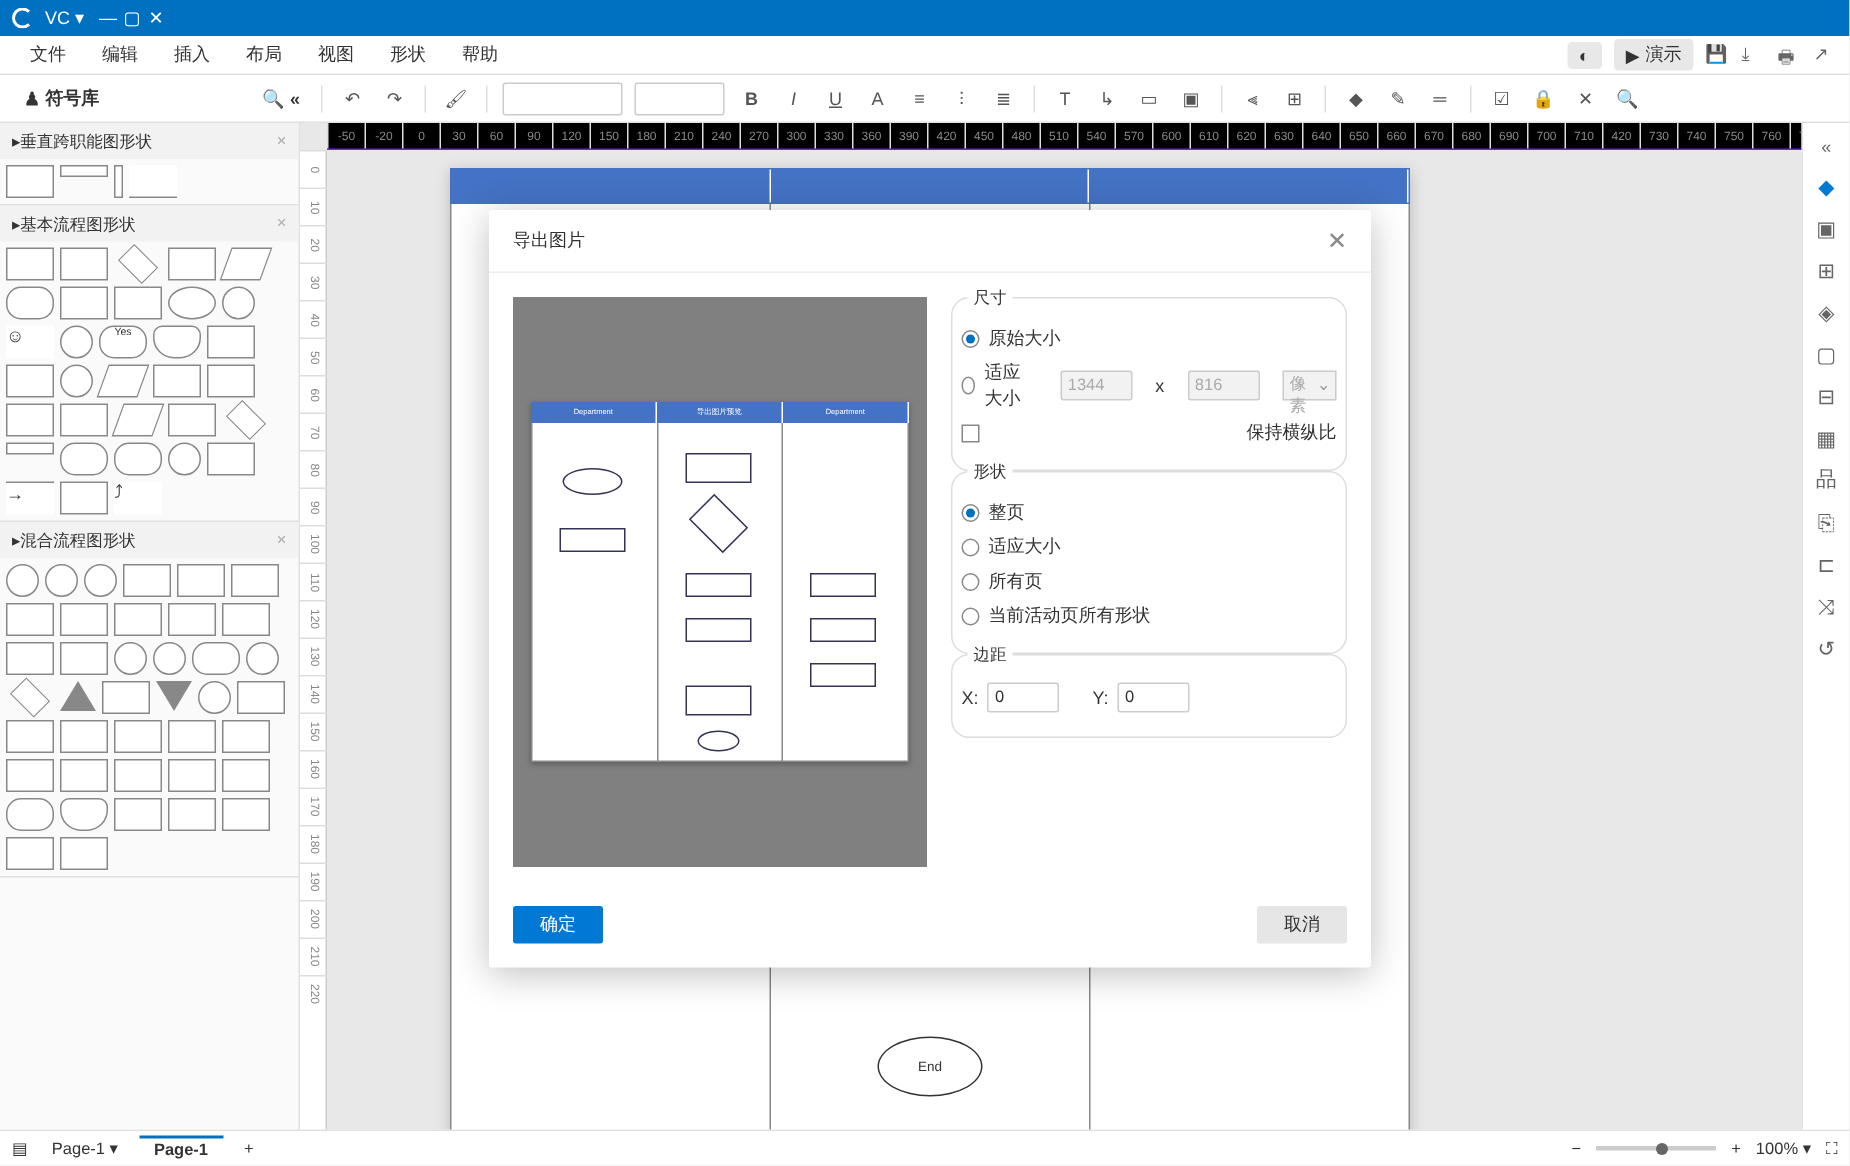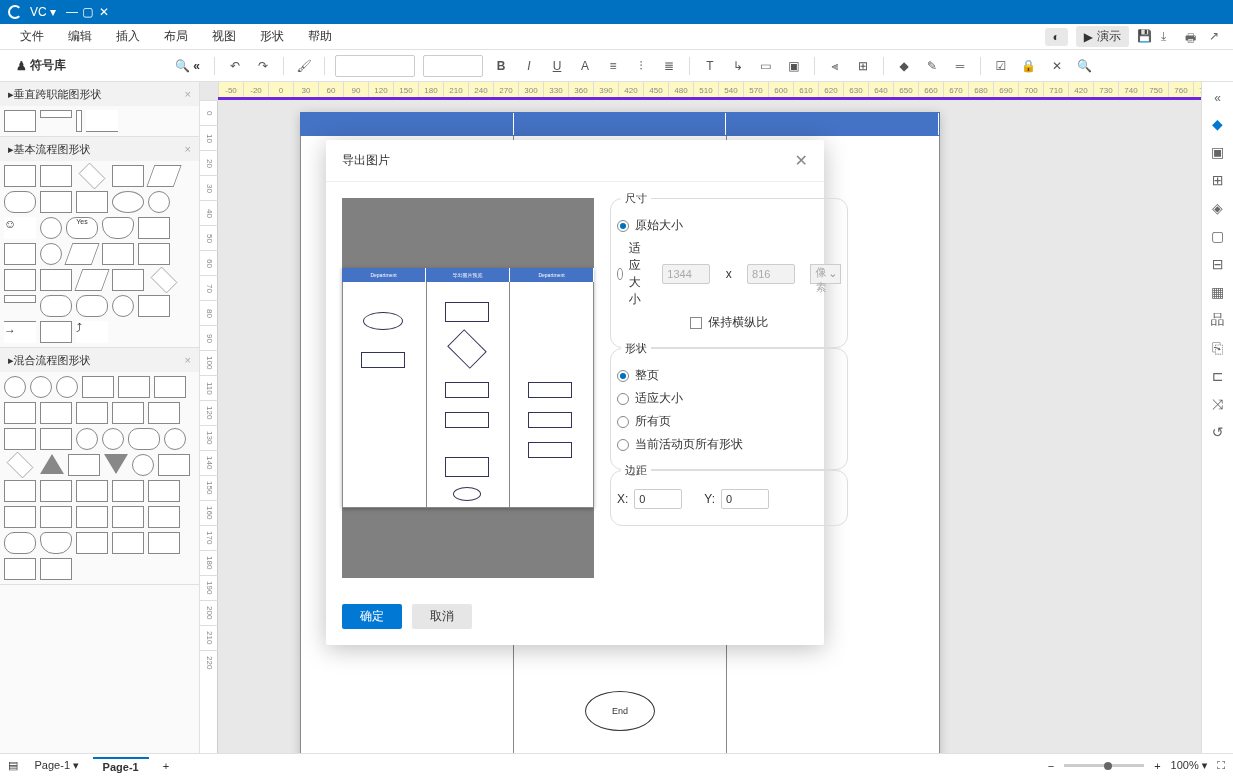--- a/index.html
+++ b/index.html
@@ -25,21 +25,21 @@
 .shape-grid { display:flex; flex-wrap:wrap; padding:4px; gap:4px; }
 .shape { width:32px; height:22px; border:1px solid #888; background:#fff; cursor:pointer; }
 .shape.round { border-radius:10px; }
 .shape.ellipse { border-radius:50%; }
 .shape.rhombus { transform:rotate(45deg) scale(0.7); }
 .shape.parallelogram { transform:skewX(-20deg) scaleX(0.85); }
 .shape.circle { border-radius:50%; width:22px; }
 .shape.small { height:8px; }
 .shape.triangle { width:0; height:0; border:none; border-left:12px solid transparent; border-right:12px solid transparent; border-bottom:20px solid #888; background:transparent; }
 .canvas-area { flex:1; position:relative; background:#e8e8e8; overflow:hidden; }
-.ruler-h { position:absolute; top:0; left:18px; right:0; height:18px; background:#fef9c3; border-bottom:3px solid #6d28d9; font-size:8px; color:#888; display:flex; }
+.ruler-h { position:absolute; top:0; left:18px; right:0; height:18px; background:#000000; border-bottom:1px solid #6d28d9; font-size:8px; color:#888; display:flex; }
 .ruler-h span { flex:0 0 25px; text-align:center; border-left:1px solid #ddd; line-height:18px; }
 .ruler-v { position:absolute; top:18px; left:0; width:18px; bottom:0; background:#fff; border-right:1px solid #ccc; font-size:8px; color:#888; }
 .ruler-v span { display:block; height:25px; text-align:center; border-top:1px solid #ddd; writing-mode:vertical-rl; line-height:18px; }
 .page { position:absolute; top:30px; left:100px; width:640px; height:680px; background:#fff; box-shadow:0 2px 10px rgba(0,0,0,.2); }
 .page-header-row { height:24px; display:flex; border:1px solid #4472c4; background:#4472c4; }
 .page-header-row div { flex:1; border-right:1px solid #fff; }
 .page-body { display:flex; height:calc(100% - 24px); border:1px solid #888; border-top:none; }
 .page-col { flex:1; border-right:1px solid #888; position:relative; }
 .page-col:last-child { border-right:none; }
 .end-shape { position:absolute; bottom:60px; left:50%; transform:translateX(-50%); width:70px; height:40px; border:1px solid #333; border-radius:50%; display:flex; align-items:center; justify-content:center; font-size:9px; }
@@ -47,21 +47,21 @@
 .sidebar-right .rtool { width:24px; height:24px; margin:2px 0; color:#666; display:flex; align-items:center; justify-content:center; cursor:pointer; font-size:14px; }
 .collapse-r { width:24px; height:24px; color:#666; display:flex; align-items:center; justify-content:center; cursor:pointer; }
 .statusbar { height:24px; background:#fff; border-top:1px solid #e0e0e0; display:flex; align-items:center; padding:0 8px; font-size:11px; }
 .statusbar .tab { padding:2px 10px; margin-right:4px; cursor:pointer; }
 .statusbar .tab.active { font-weight:bold; border-top:2px solid #0070c0; }
 .statusbar .right { margin-left:auto; display:flex; align-items:center; gap:10px; }
 .slider-track { width:80px; height:3px; background:#ccc; position:relative; }
 .slider-thumb { width:8px; height:8px; border-radius:50%; background:#666; position:absolute; top:-2.5px; left:50%; }
 
 .modal-backdrop { position:absolute; inset:0; background:rgba(0,0,0,0); pointer-events:none; }
-.modal { position:absolute; top:140px; left:326px; width:498px; background:#fff; box-shadow:0 4px 24px rgba(0,0,0,.25); border-radius:2px; pointer-events:auto; }
+.modal { position:absolute; top:140px; left:326px; width:588px; background:#fff; box-shadow:0 4px 24px rgba(0,0,0,.25); border-radius:2px; pointer-events:auto; }
 .modal-head { height:42px; display:flex; align-items:center; padding:0 16px; border-bottom:1px solid #eee; }
 .modal-head .close { margin-left:auto; cursor:pointer; color:#888; font-size:16px; }
 .modal-body { display:flex; padding:16px; gap:16px; }
 .preview { width:276px; height:380px; background:#808080; display:flex; align-items:center; justify-content:center; }
 .preview-page { width:252px; height:240px; background:#fff; box-shadow:0 1px 4px rgba(0,0,0,.3); }
 .pv-head { height:14px; display:flex; background:#4472c4; }
 .pv-head div { flex:1; border-right:1px solid #fff; color:#fff; font-size:5px; text-align:center; line-height:14px; }
 .pv-body { display:flex; height:calc(100% - 14px); }
 .pv-col { flex:1; border:1px solid #888; border-top:none; border-left:none; position:relative; }
 .pv-col:first-child { border-left:1px solid #888; }
@@ -71,21 +71,21 @@
 .fieldset { border:1px solid #ddd; border-radius:12px; padding:12px 6px 10px; margin-bottom:0; position:relative; }
 .fieldset .legend { position:absolute; top:-8px; left:10px; background:#fff; padding:0 4px; font-size:11px; color:#333; }
 .opt-row { display:flex; align-items:center; margin:6px 0; gap:6px; }
 .radio { width:12px; height:12px; border:1px solid #888; border-radius:50%; display:inline-block; position:relative; }
 .radio.checked::after { content:""; position:absolute; inset:2px; background:#0070c0; border-radius:50%; }
 .checkbox { width:12px; height:12px; border:1px solid #888; display:inline-block; }
 .num-input { width:48px; height:20px; border:1px solid #ccc; border-radius:2px; padding:0 4px; font-size:11px; color:#333; background:#fff; }
 .num-input.dis { background:#f2f2f2; color:#aaa; }
 .sel { height:20px; border:1px solid #ccc; padding:0 14px 0 4px; font-size:11px; color:#aaa; background:#f2f2f2; position:relative; }
 .sel::after { content:"⌄"; position:absolute; right:3px; top:2px; color:#999; }
-.modal-foot { display:flex; justify-content:flex-start; padding:10px 16px 16px; gap:10px; }
+.modal-foot { display:flex; justify-content:space-between; padding:10px 16px 16px; gap:10px; }
 .btn { padding:4px 18px; border-radius:2px; border:none; cursor:pointer; font-size:12px; }
 .btn.primary { background:#0078d4; color:#fff; }
 .btn.secondary { background:#e6e6e6; color:#333; }
 .titlebar .winbtn { width:16px; height:16px; cursor:pointer; display:flex; align-items:center; justify-content:center; }
 </style>
 </head>
 <body>
 
 <div class="titlebar">
   <span class="logo"></span>
@@ -409,21 +409,21 @@
         </div>
       </div>
       <div class="options">
         <div class="fieldset">
           <span class="legend">尺寸</span>
           <div class="opt-row">
               <span class="radio checked"></span>
               <span>原始大小</span>
             </div>
           <div class="opt-row"><span class="radio"></span><span>适应大小</span>&nbsp;<input class="num-input dis" disabled="" value="1344" style="">&nbsp;<span>x</span>&nbsp;<input class="num-input dis" disabled="" value="816" style="">&nbsp;<span class="sel">像素</span></div>
-          <div class="opt-row" style="justify-content:center">
+          <div class="opt-row" style="justify-content:space-between">
               <span class="checkbox"></span>
               <span>保持横纵比</span>
             </div>
         </div>
         <div class="fieldset">
           <span class="legend">形状</span>
           <div class="opt-row">
               <span class="radio checked"></span>
               <span>整页</span>
             </div>

